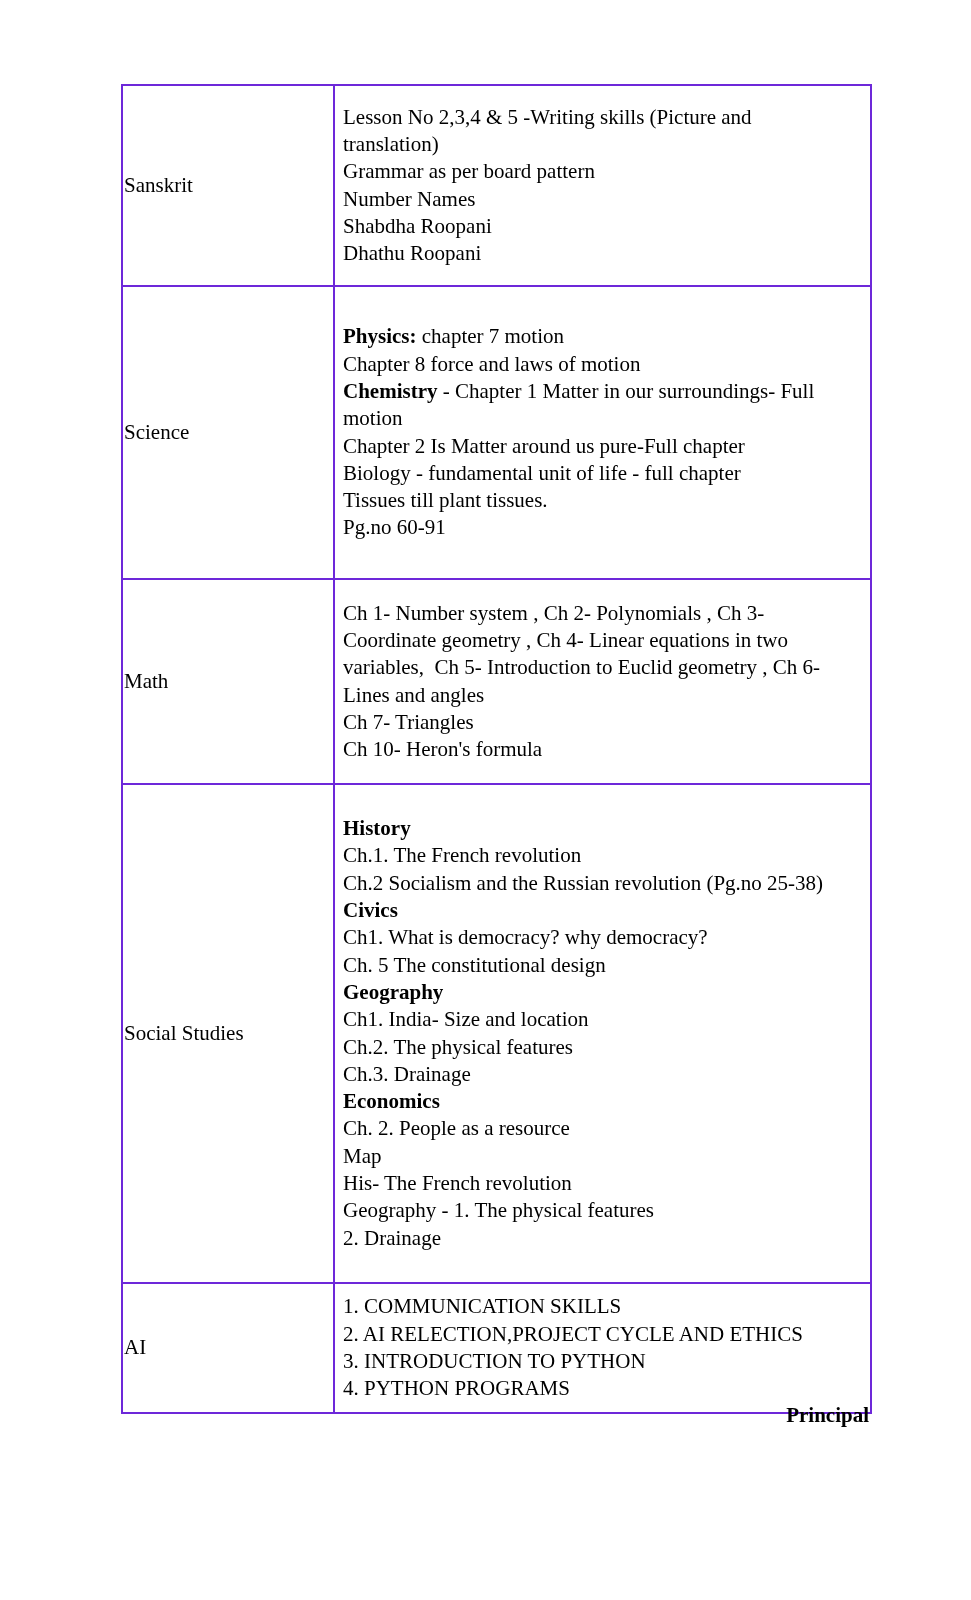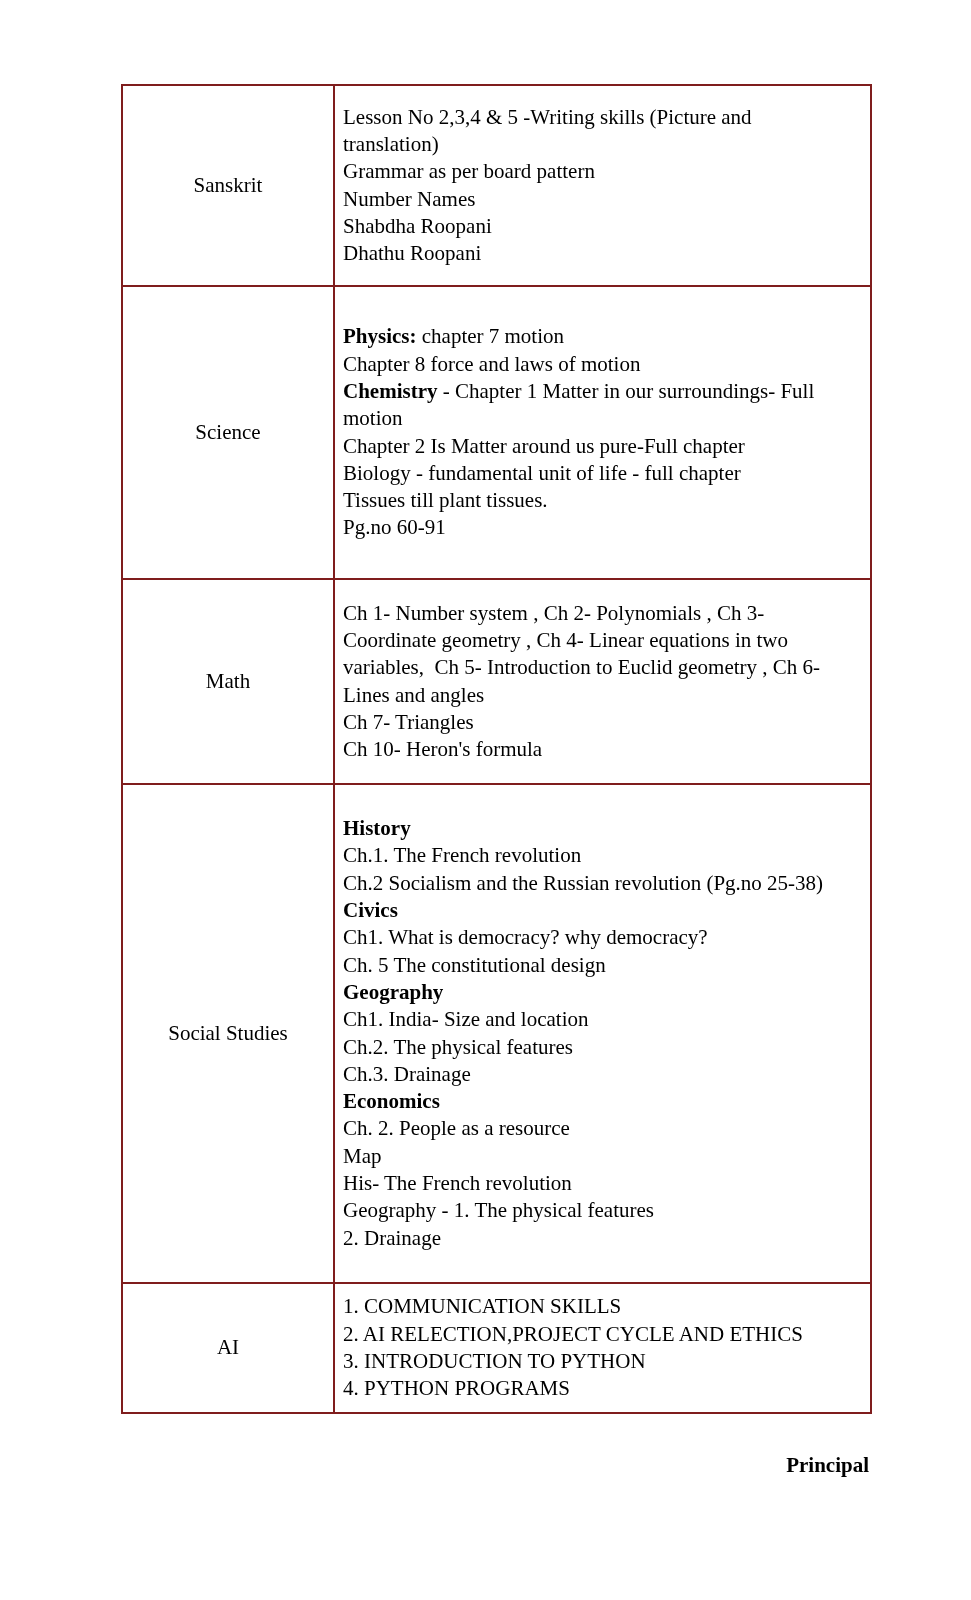--- a/index.html
+++ b/index.html
@@ -25,48 +25,47 @@
     position: absolute;
     left: 121px;
     top: 84px;
     width: 749px;
     border-collapse: collapse;
     table-layout: fixed;
   }
   table.syllabus col.c-subject { width: 212px; }
   table.syllabus col.c-content { width: 537px; }
   table.syllabus td {
-    border: 2px solid #7f1d1d;
+    border: 2px solid #6d28d9;
     vertical-align: middle;
     font-size: 21px;
     line-height: 27.3px;
     box-sizing: border-box;
   }
   
   table.syllabus tr:nth-child(1) { height: 201px; }
   table.syllabus tr:nth-child(2) { height: 293px; }
   table.syllabus tr:nth-child(3) { height: 205px; }
   table.syllabus tr:nth-child(4) { height: 499px; }
   table.syllabus tr:nth-child(5) { height: 130px; }
   td.subject {
-    text-align: center;
     font-family: Liberation Serif, serif;
   }
   td.content {
     padding: 4px 6px 4px 8px;
   }
   .line {
     white-space: pre;
     line-height: 27.3px;
   }
   .run-bold { font-weight: bold; }
   .footer-signature {
     position: absolute;
     left: 0;
-    top: 1452px;
+    top: 1402px;
     width: 869px;
     text-align: right;
     font-size: 21px;
     font-weight: bold;
     line-height: 27px;
   }
 </style>
 </head>
 <body>
 

